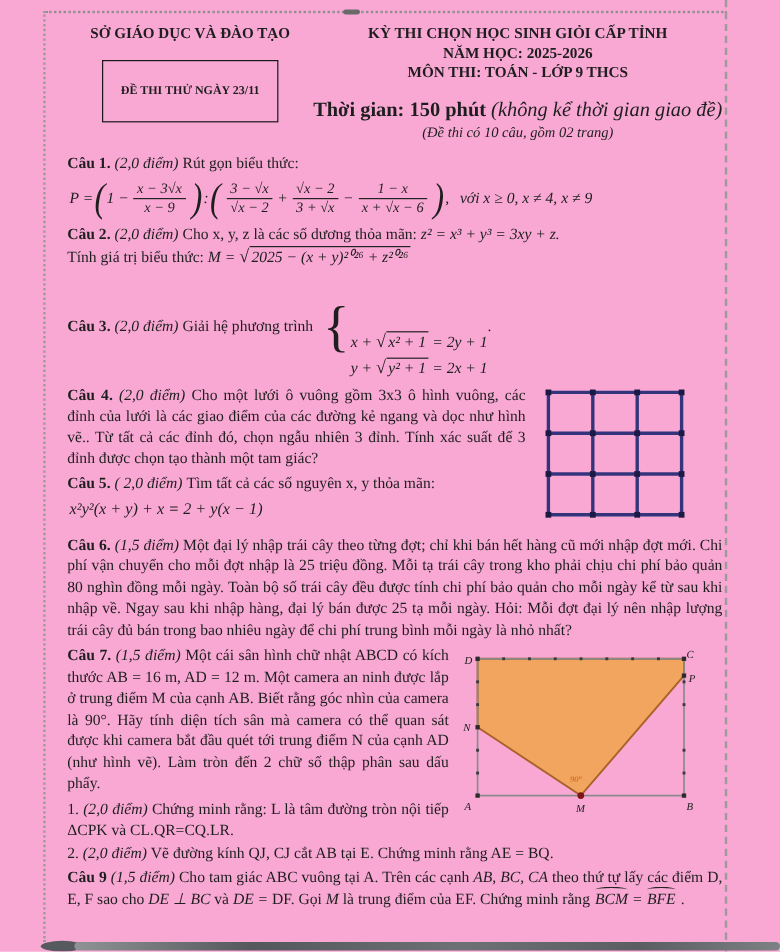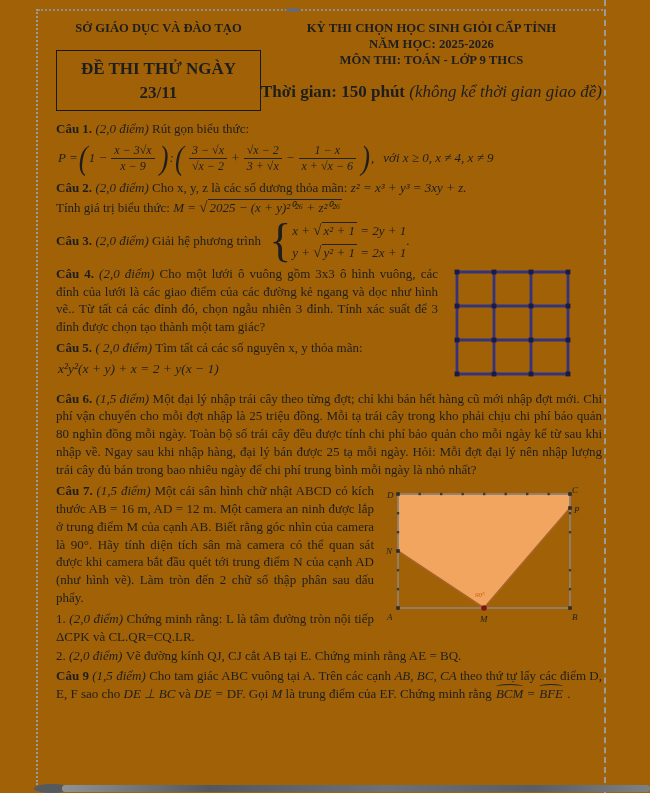--- a/index.html
+++ b/index.html
@@ -4,42 +4,42 @@
 <style>
   * { box-sizing: border-box; }
   html,body { margin:0; padding:0; }
   body {
     width:650px; height:793px;
     background:#fcfcfa;
     font-family:"Liberation Serif", serif;
     color:#1e1e1e;
     overflow:hidden;
   }
-  .page { position:relative; width:650px; height:793px; background:#a16207; overflow:hidden; }
+  .page { position:relative; width:650px; height:793px; background:#f9a8d4; overflow:hidden; }
 
   
   .b-top   { position:absolute; left:38px; right:44px; top:9px;  border-top:2px dotted #8f8f8f; }
   .b-left  { position:absolute; left:36px; top:9px; bottom:8px;  border-left:2px dotted #9b9b9b; }
   .b-right { position:absolute; left:604px; top:0; bottom:0;     border-left:2px dashed #9b9b9b; }
   .scan-band { position:absolute; left:62px; right:0; bottom:1px; height:7px; border-radius:4px;
                background:linear-gradient(90deg,#909395 0%,#54585c 25%,#6d7175 55%,#5a5e62 80%,#7d8184 100%); }
   .scan-blob { position:absolute; left:34px; bottom:0; width:36px; height:9px; background:#565a5e; border-radius:50%; }
   .scan-dash { position:absolute; left:286px; top:8px; width:14px; height:4px; background:#6a6a6a; border-radius:2px; }
 
   .content { position:absolute; left:56px; top:20px; width:546px; font-size:13px; line-height:1.38; }
 
   .it { font-style: italic; }
 
   
   .hdr { display:flex; margin-bottom:9px; }
   .hdr-l { width:250px; text-align:center; }
   .hl1 { font-weight:bold; font-size:12.6px; }
   .hl2 { font-weight:bold; font-size:12.6px; margin-top:1px; }
   .hl2 .u { border-bottom:1.5px solid #151515; padding:0 2px 1px; }
-  .exam-box { display:inline-block; border:1.7px solid #181818; padding:6px 15px; font-weight:bold; font-size:17px; margin-top:13px; }
+  .exam-box { display:inline-block; border:1.7px solid #181818; padding:18px 15px; font-weight:bold; font-size:10px; margin-top:13px; }
   .hdr-r { flex:1; text-align:center; font-size:12.7px; line-height:1.27; }
   .hr-b { font-weight:bold; }
   .hr-t { font-size:17px; margin-top:13px; white-space:nowrap; }
   .hr-n { font-size:12.1px; }
 
   
   .q { margin:2.5px 0; text-align:justify; }
   .q b { font-weight:bold; }
   .q i { font-style:italic; }
 
@@ -48,21 +48,21 @@
   .frac { display:inline-flex; flex-direction:column; text-align:center; font-size:12px; line-height:1.22; margin:0 4px; }
   .frac .num { border-bottom:1.2px solid #222; padding:0 3px; }
   .frac .den { padding:0 3px; }
   .bp { font-size:27px; font-weight:400; margin:0 1px; transform:scaleY(1.25); line-height:1; }
   .cond { margin-left:9px; }
   .sq { font-size:15px; }
   .rad { border-top:1.1px solid #222; padding:0 2px; }
 
   .system { display:inline-flex; align-items:center; vertical-align:middle; margin-left:5px; }
   .brace { font-size:46px; font-weight:200; line-height:0; margin-right:1px; transform:scaleY(1.02); }
-  .eqs { display:inline-flex; flex-direction:column; gap:4px; font-style:italic; line-height:1.25; }
+  .eqs { display:inline-flex; flex-direction:column; gap:4px; font-style:italic; line-height:1.25;margin-top:48px; }
 
   .f5 { font-style:italic; margin:3px 0 5px 2px; font-size:13.5px; text-align:left; }
 
   .fig-grid { float:right; margin:2px 28px 6px 14px; }
   .fig7 { float:right; margin:0 14px 2px 10px; }
 
   .q6 { clear:right; }
   .q8 { clear:right; margin-top:7px; }
   .sub { margin:1px 0; }
 
@@ -84,20 +84,21 @@
     <div class="hdr">
       <div class="hdr-l">
         <div class="hl1">SỞ GIÁO DỤC VÀ ĐÀO TẠO</div>
         <div><span class="exam-box">ĐỀ THI THỬ NGÀY 23/11</span></div>
       </div>
       <div class="hdr-r">
         <div class="hr-b">KỲ THI CHỌN HỌC SINH GIỎI CẤP TỈNH</div>
         <div class="hr-b">NĂM HỌC: 2025-2026</div>
         <div class="hr-b">MÔN THI: TOÁN - LỚP 9 THCS</div>
         <div class="hr-t"><b>Thời gian: 150 phút </b><i>(không kể thời gian giao đề)</i></div>
+        <div class="hr-n"><i>(Đề thi có 10 câu, gồm 02 trang)</i></div>
       </div>
     </div>
 
     <p class="q">
       <b>Câu 1. </b><i>(2,0 điểm) </i><span>Rút gọn  biểu thức:</span>
     </p>
     <div class="formula">
       <span>P =</span>
       <span class="bp">(</span>
       <span>1 −</span>

